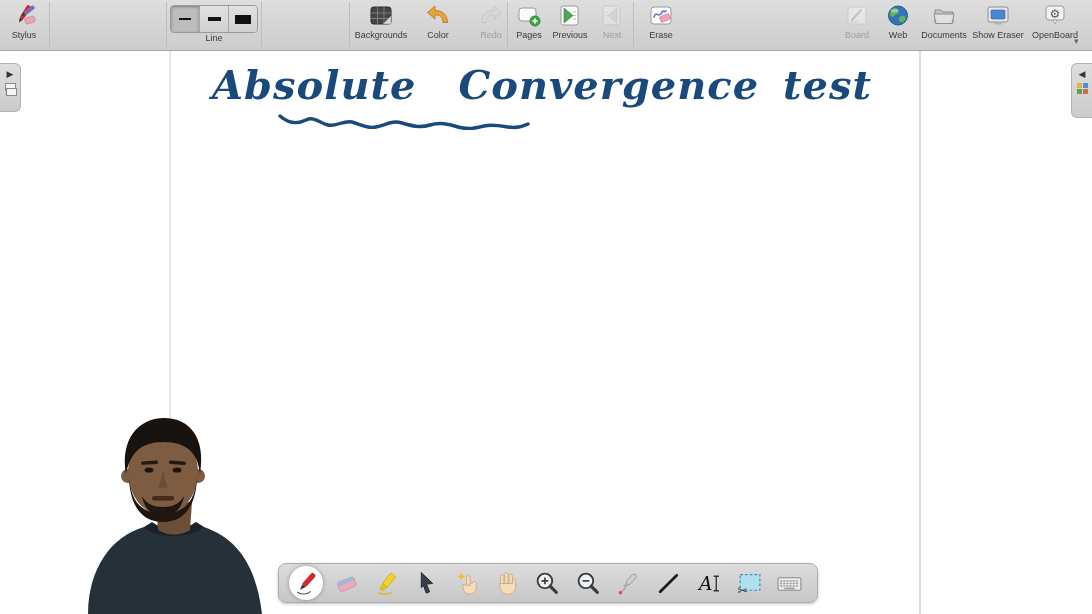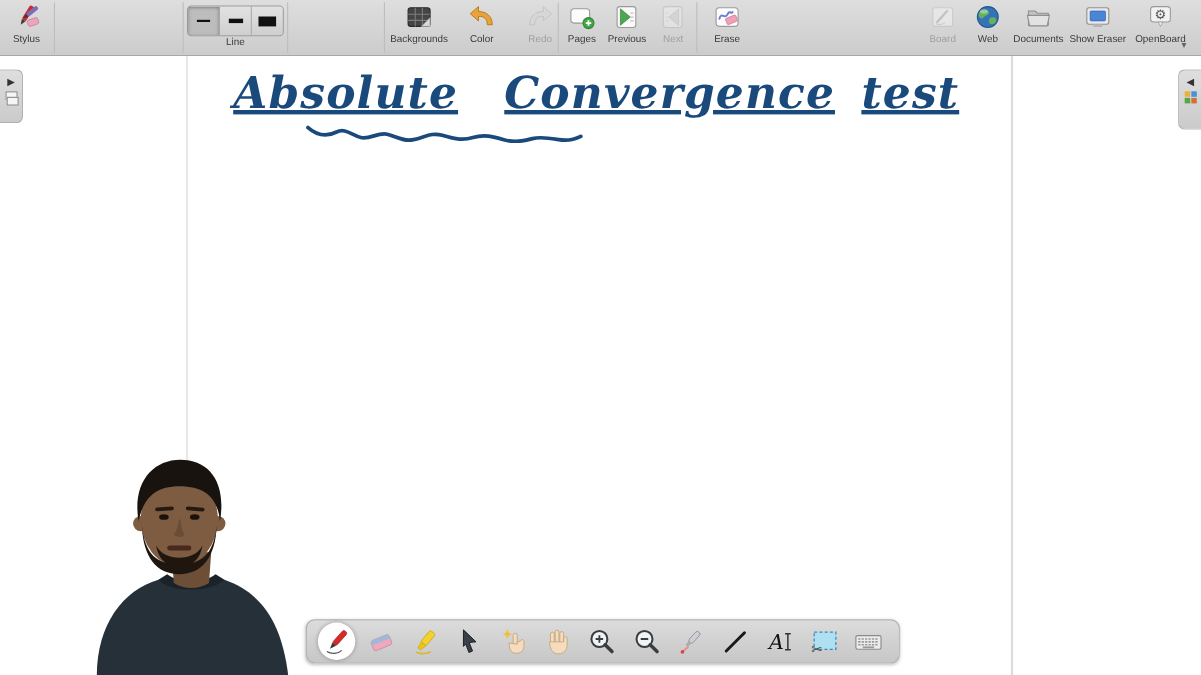--- a/index.html
+++ b/index.html
@@ -24,21 +24,21 @@
   .chevron{position:absolute;left:1074px;top:36px;font-size:9px;color:#666;cursor:pointer;}
 
   
   .canvas{position:absolute;left:0;top:51px;width:1092px;height:563px;background:#fff;}
   .pageline{position:absolute;top:0;width:2px;height:563px;}
   .pl-left{left:169px;background:#e7e7e7;}
   .pl-right{left:919px;background:#dcdcdc;}
 
   .handwriting{position:absolute;left:212px;top:10px;white-space:nowrap;
     font-family:"DejaVu Serif",serif;font-style:italic;font-weight:600;
-    font-size:40px;letter-spacing:1px;text-decoration:underline;}
+    font-size:40px;letter-spacing:1px;}
   .hw-w1{margin-right:42px;} .hw-w2{margin-right:24px;}
   .underline-svg{position:absolute;left:278px;top:57px;}
 
   
   .tab{position:absolute;background:linear-gradient(#dedede,#cbcbcb);border:1px solid #b2b2b2;
     display:flex;flex-direction:column;align-items:center;gap:4px;padding-top:5px;cursor:pointer;}
   .tab-left{left:0;top:12px;width:20px;height:42px;border-left:none;border-radius:0 6px 6px 0;}
   .tab-right{right:0;top:12px;width:20px;height:48px;border-right:none;border-radius:6px 0 0 6px;}
   .tab .arr{font-size:9px;color:#333;line-height:10px;}
   .mini-pages{width:11px;height:13px;position:relative;}

